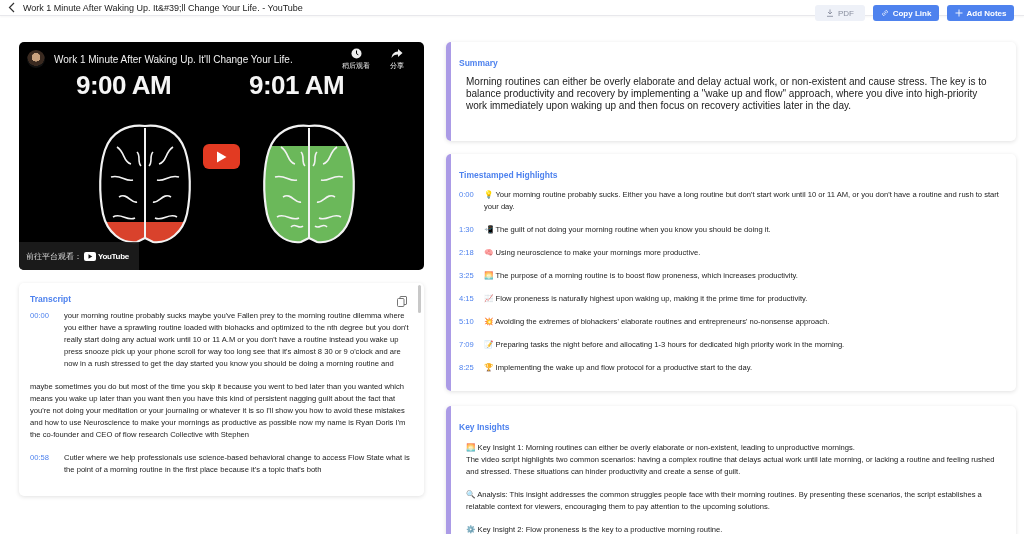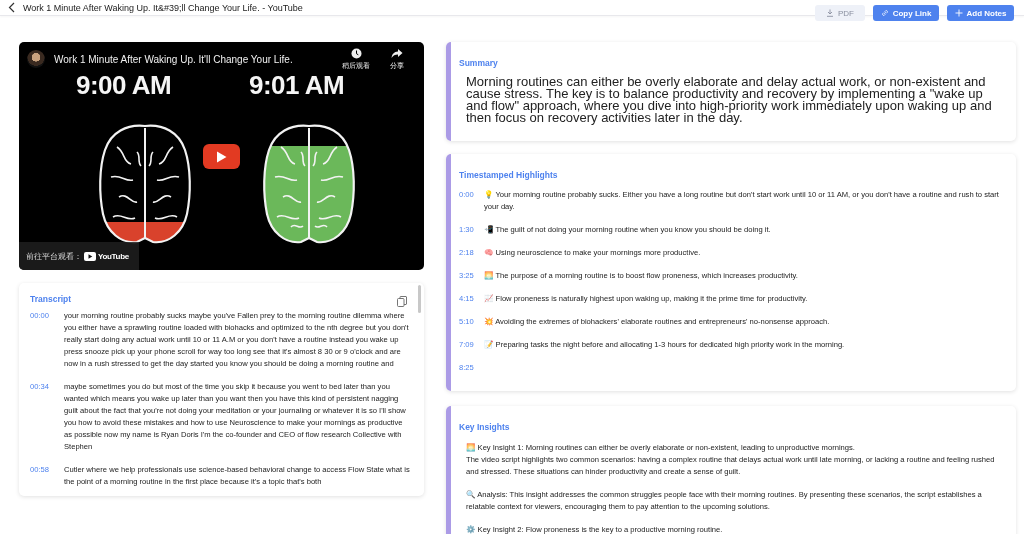--- a/index.html
+++ b/index.html
@@ -30,21 +30,21 @@
   .scrollbar { position: absolute; right: 3px; top: 2px; width: 3px; height: 28px; background: #c8c8c8; border-radius: 2px; cursor: pointer; }
   .t-list { position: absolute; left: 11px; top: 27px; width: 380px; }
   .t-item { display: flex; margin-bottom: 11px; }
   .t-time { width: 34px; flex: none; font-size: 7.6px; color: #4e82ee; line-height: 12px; cursor: pointer; }
   .t-text { font-size: 7.6px; line-height: 12px; color: #222; }
 
   .rcard { position: absolute; left: 446px; width: 570px; background: #fff; border-radius: 5px; box-shadow: 0 1px 4px rgba(0,0,0,0.12); overflow: hidden; }
   .rcard::before { content: ""; position: absolute; left: 0; top: 0; bottom: 0; width: 5px; background: #ab9be6; }
   .rcard .card-title { position: absolute; left: 13px; top: 16px; }
   .summary { top: 42px; height: 99px; }
-  .summary-text { position: absolute; left: 20px; top: 34px; width: 528px; font-size: 13px; line-height: 12px; color: #222; }
+  .summary-text { position: absolute; left: 20px; top: 34px; width: 528px; font-size: 10px; line-height: 12px; color: #222; }
   .highlights { top: 154px; height: 237px; }
   .h-list { position: absolute; left: 13px; top: 35px; width: 540px; }
   .h-item { display: flex; margin-bottom: 11px; }
   .h-time { width: 25px; flex: none; font-size: 7.6px; color: #4e82ee; line-height: 12px; cursor: pointer; }
   .h-text { font-size: 7.6px; line-height: 12px; color: #222; }
   .insights { top: 406px; height: 140px; }
   .ins-body { position: absolute; left: 20px; top: 36px; width: 530px; font-size: 7.6px; line-height: 12px; color: #222; }
   .ins-p { margin-bottom: 11px; }
 </style>
 </head>
@@ -148,21 +148,20 @@
         <path d="M3 2.5 V1 a0.6 0.6 0 0 1 0.6 -0.5 H9 a0.6 0.6 0 0 1 0.5 0.5 V8 a0.6 0.6 0 0 1 -0.5 0.5 H7" fill="none" stroke="#666" stroke-width="0.9"></path>
       </svg>
   </span>
   <div class="scrollbar"></div>
   <div class="t-list">
     <div class="t-item">
       <span class="t-time">00:00</span>
       <span class="t-text">your morning routine probably sucks maybe you've Fallen prey to the morning routine dilemma where you either have a sprawling routine loaded with biohacks and optimized to the nth degree but you don't really start doing any actual work until 10 or 11 A.M or you don't have a routine instead you wake up press snooze pick up your phone scroll for way too long see that it's almost 8 30 or 9 o'clock and are now in a rush stressed to get the day started you know you should be doing a morning routine and</span>
     </div>
     <div class="t-item">
-      <span class="t-time">00:34</span>
       <span class="t-text">maybe sometimes you do but most of the time you skip it because you went to bed later than you wanted which means you wake up later than you want then you have this kind of persistent nagging guilt about the fact that you're not doing your meditation or your journaling or whatever it is so I'll show you how to avoid these mistakes and how to use Neuroscience to make your mornings as productive as possible now my name is Ryan Doris I'm the co-founder and CEO of flow research Collective with Stephen</span>
     </div>
     <div class="t-item">
       <span class="t-time">00:58</span>
       <span class="t-text">Cutler where we help professionals use science-based behavioral change to access Flow State what is the point of a morning routine in the first place because it's a topic that's both</span>
     </div>
   </div>
 </div>
 
 <div class="rcard summary">
@@ -196,20 +195,21 @@
     <div class="h-item">
       <span class="h-time">5:10</span>
       <span class="h-text">💥 Avoiding the extremes of biohackers' elaborate routines and entrepreneurs' no-nonsense approach.</span>
     </div>
     <div class="h-item">
       <span class="h-time">7:09</span>
       <span class="h-text">📝 Preparing tasks the night before and allocating 1-3 hours for dedicated high priority work in the morning.</span>
     </div>
     <div class="h-item">
       <span class="h-time">8:25</span>
+      <span class="h-text">🏆 Implementing the wake up and flow protocol for a productive start to the day.</span>
     </div>
   </div>
 </div>
 
 <div class="rcard insights">
   <span class="card-title">Key Insights</span>
   <div class="ins-body">
     <div class="ins-p" style="margin-bottom:0;">
       <p>🌅 Key Insight 1: Morning routines can either be overly elaborate or non-existent, leading to unproductive mornings.</p>
       <p>The video script highlights two common scenarios: having a complex routine that delays actual work until late morning, or lacking a routine and feeling rushed and stressed. These situations can hinder productivity and create a sense of guilt.</p>

